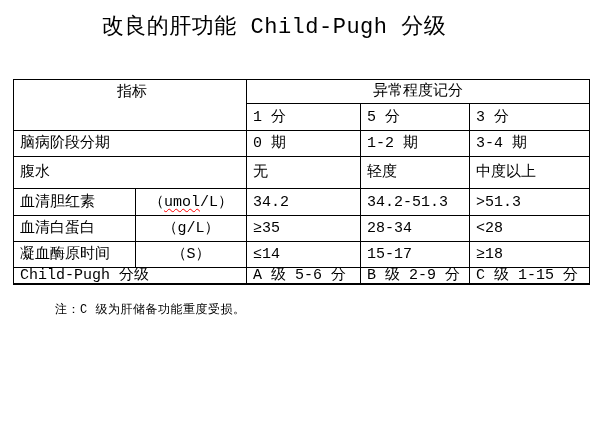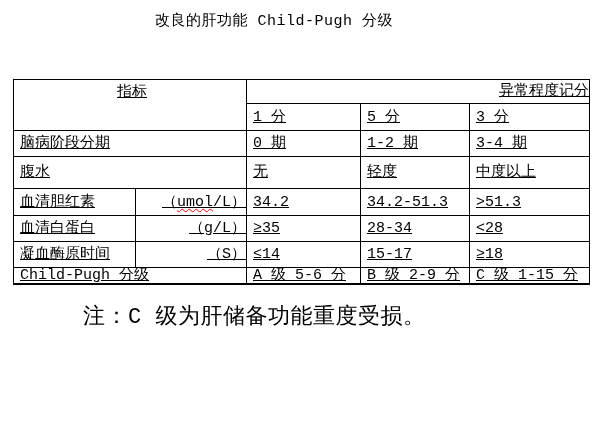--- a/index.html
+++ b/index.html
@@ -14,21 +14,21 @@
     position: relative;
     font-family: "Liberation Mono", "DejaVu Sans Mono", monospace;
     overflow: hidden;
   }
   .doc-title {
     position: absolute;
     top: 11px;
     left: 0;
     width: 548px;          
     text-align: center;
-    font-size: 15px;
+    font-size: 22px;
     letter-spacing: 0.5px;
     white-space: nowrap;
   }
   table.cp-table {
     position: absolute;
     left: 13px;
     top: 79px;
     width: 576px;
     border-collapse: collapse;
     table-layout: fixed;
@@ -36,47 +36,45 @@
     border: 1px solid #000000;
     border-bottom-width: 2px;
   }
   .cp-table td {
     border: 1px solid #000000;
     padding: 0 2px 0 6px;
     vertical-align: middle;
     white-space: nowrap;
     overflow: hidden;
     line-height: 1;
-    text-decoration: underline;
   }
   .cp-table td.center {
-    text-align: right;
+    text-align: center;
     padding: 0;
     margin-top: 28px;
   }
   .cp-table td.indicator-head {
     text-align: center;
     vertical-align: top;
     padding-top: 5px;
   }
   .spell-error {
     text-decoration-line: underline;
     text-decoration-style: wavy;
     text-decoration-color: #ff0000;
     text-decoration-thickness: 1px;
     text-underline-offset: 2px;
   }
   .footnote {
     position: absolute;
     top: 301px;
     left: 55px;
-    font-size: 22px;
+    font-size: 12px;
     letter-spacing: 0.5px;
     white-space: nowrap;
-    margin-left: 28px;
   }
 </style>
 </head>
 <body>
 
 <div class="doc-title">改良的肝功能 Child-Pugh 分级</div>
 
 <table class="cp-table">
   <colgroup>
     <col style="width:122px">

